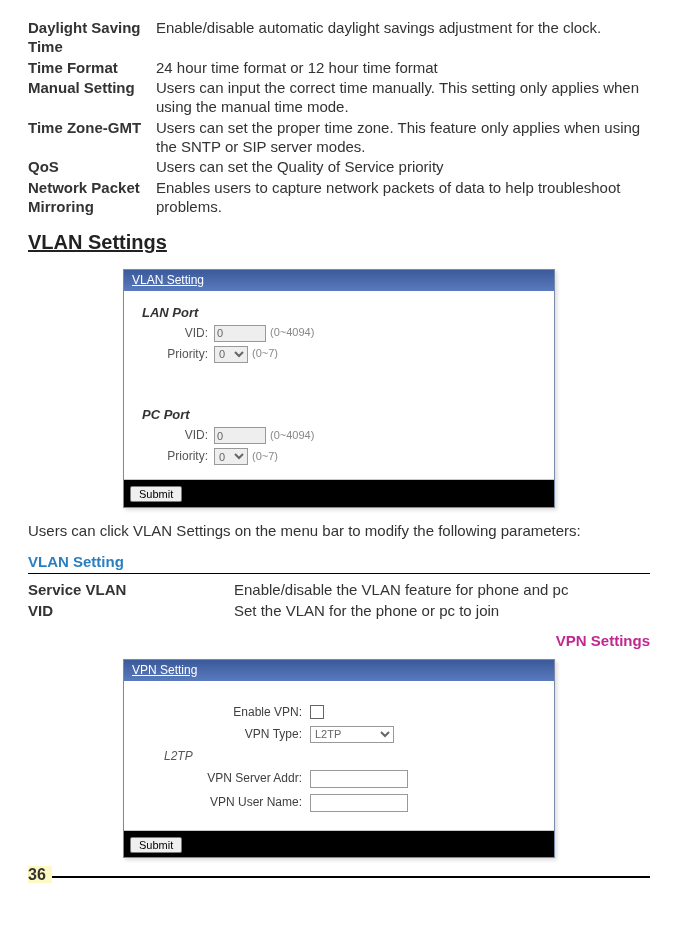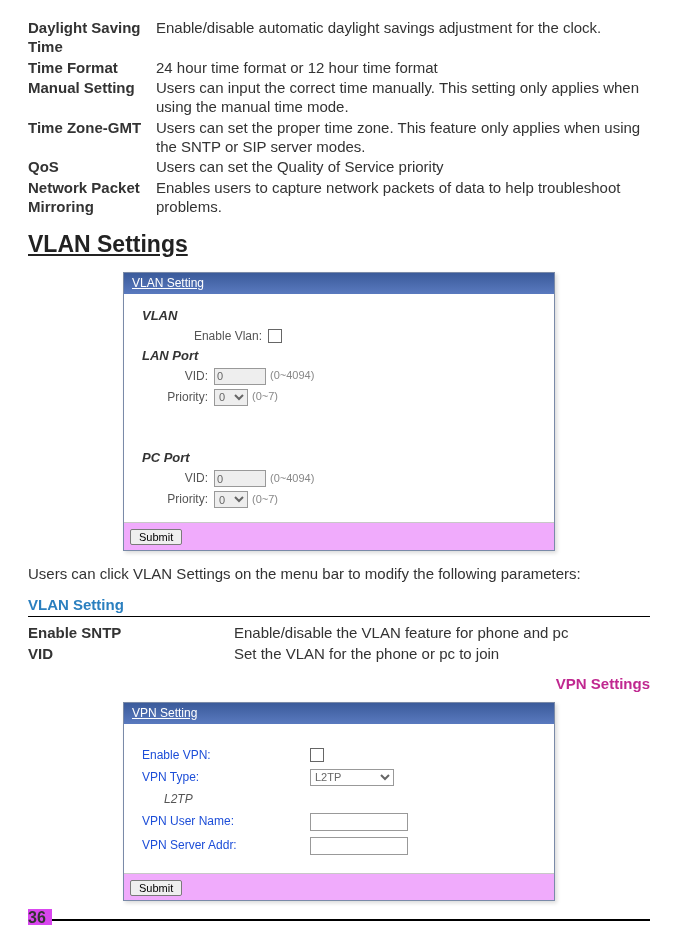--- a/index.html
+++ b/index.html
@@ -20,21 +20,21 @@
     font-weight: bold;
     vertical-align: top;
     padding: 1px 6px 1px 0;
   }
   .def-desc {
     display: table-cell;
     vertical-align: top;
     padding: 1px 0;
   }
   h2.section {
-    font-size: 23px;
+    font-size: 20px;
     font-weight: bold;
     text-decoration: underline;
     margin: 12px 0 14px 0;
     color: #222;
   }
   .screenshot-wrap { text-align: center; margin: 8px 0 14px 0; }
   .dialog {
     display: inline-block;
     width: 430px;
     border: 1px solid #7a8aa8;
@@ -48,32 +48,32 @@
     color: #fff;
     font-size: 12px;
     padding: 3px 8px;
     font-family: Tahoma, Arial, sans-serif;
     text-decoration: underline;
   }
   .dialog .body { padding: 14px 18px 10px 18px; font-size: 12px; color: #555; }
   .dialog .footer {
     border-top: 1px solid #c8c8c8;
     padding: 4px 6px;
-    background: #f0abfc;
+    background: #000000;
   }
   .dialog .footer button {
     font-family: Tahoma, Arial, sans-serif;
     font-size: 11px;
     padding: 1px 8px;
     border: 1px solid #7a7a7a;
     background: #efefef;
     border-radius: 2px;
   }
   .field-row { display: flex; align-items: center; margin: 6px 0; font-size: 12px; }
-  .field-label { width: 110px; text-align: left; padding-right: 8px; color: #1d4ed8; }
+  .field-label { width: 110px; text-align: right; padding-right: 8px; color: #404040; }
   .cols { display: flex; gap: 40px; flex-direction: column; }
   .col { flex: 1; }
   .section-label-bold { font-weight: bold; font-style: italic; color: #333; font-size: 13px; }
   .vlan-row { display:flex; align-items:center; margin:4px 0; font-size:12px; }
   .vlan-row .lbl { width: 66px; text-align: right; padding-right: 6px; color:#555;}
   .vlan-row .note { color:#888; font-size:11px; margin-left:4px;}
   .xinput {
     border: 1px solid #999;
     background: #eee;
     width: 46px;
@@ -106,21 +106,21 @@
     border-top: 2px solid #000;
     font-weight: bold;
     font-size: 16px;
     padding-top: 0;
     line-height: 1;
     position: relative;
   }
   .page-foot span {
     position: relative;
     top: -11px;
-    background: #d946ef;
+    background: #fef9c3;
     padding-right: 6px;
   }
 </style>
 </head>
 <body>
 
 <div class="def-table">
   <div class="def-row">
     <div class="def-term">Daylight Saving Time</div>
     <div class="def-desc">Enable/disable automatic daylight savings adjustment for the clock.</div>
@@ -146,25 +146,20 @@
     <div class="def-desc">Enables users to capture network packets of data to help troubleshoot problems.</div>
   </div>
 </div>
 
 <h2 class="section">VLAN Settings</h2>
 
 <div class="screenshot-wrap">
   <div class="dialog">
     <div class="titlebar">VLAN Setting</div>
     <div class="body">
-      <div class="section-label-bold">VLAN</div>
-      <div class="vlan-row" style="margin-left:40px;">
-        <span class="lbl" style="width:80px;">Enable Vlan:</span>
-        <span class="xcheck"></span>
-      </div>
       <div class="cols">
         <div class="col">
           <div class="section-label-bold" style="text-align:left; margin-left:0;">LAN Port</div>
           <div class="vlan-row">
             <span class="lbl">VID:</span>
             <input class="xinput" readonly="" value="0" style="">
             <span class="note">(0~4094)</span>
           </div>
           <div class="vlan-row">
             <span class="lbl">Priority:</span>
@@ -193,21 +188,21 @@
   </div>
 </div>
 
 <div class="body-text">Users can click VLAN Settings on the menu bar to modify the following parameters:</div>
 
 <div class="sub-head-blue">VLAN Setting</div>
 <hr class="rule">
 
 <div class="def-table def-table2">
   <div class="def-row">
-    <div class="def-term">Enable SNTP</div>
+    <div class="def-term">Service VLAN</div>
     <div class="def-desc">Enable/disable the VLAN feature for phone and pc</div>
   </div>
   <div class="def-row">
     <div class="def-term">VID</div>
     <div class="def-desc">Set the VLAN for the phone or pc to join</div>
   </div>
 </div>
 
 <div class="sub-head-magenta">VPN Settings</div>
 
@@ -218,27 +213,27 @@
       <div class="field-row">
         <span class="field-label" style="width:160px;">Enable VPN:</span>
         <span class="xcheck"></span>
       </div>
       <div class="field-row">
         <span class="field-label" style="width:160px;">VPN Type:</span>
         <select class="xselect xselect-wide"><option>L2TP</option></select>
       </div>
       <div style="font-style:italic; color:#555; margin:6px 0 4px 22px; font-size:12px;">L2TP</div>
       <div class="field-row">
+        <span class="field-label" style="width:160px;">VPN Server Addr:</span>
+        <input class="xinput xinput-white" style="">
+      </div>
+      <div class="field-row">
         <span class="field-label" style="width:160px;">VPN User Name:</span>
         <input class="xinput xinput-white" style="">
       </div>
-      <div class="field-row">
-        <span class="field-label" style="width:160px;">VPN Server Addr:</span>
-        <input class="xinput xinput-white" style="">
-      </div>
     </div>
     <div class="footer">
       <button>Submit</button>
     </div>
   </div>
 </div>
 
 <div class="page-foot">
   <span>36</span>
 </div>

